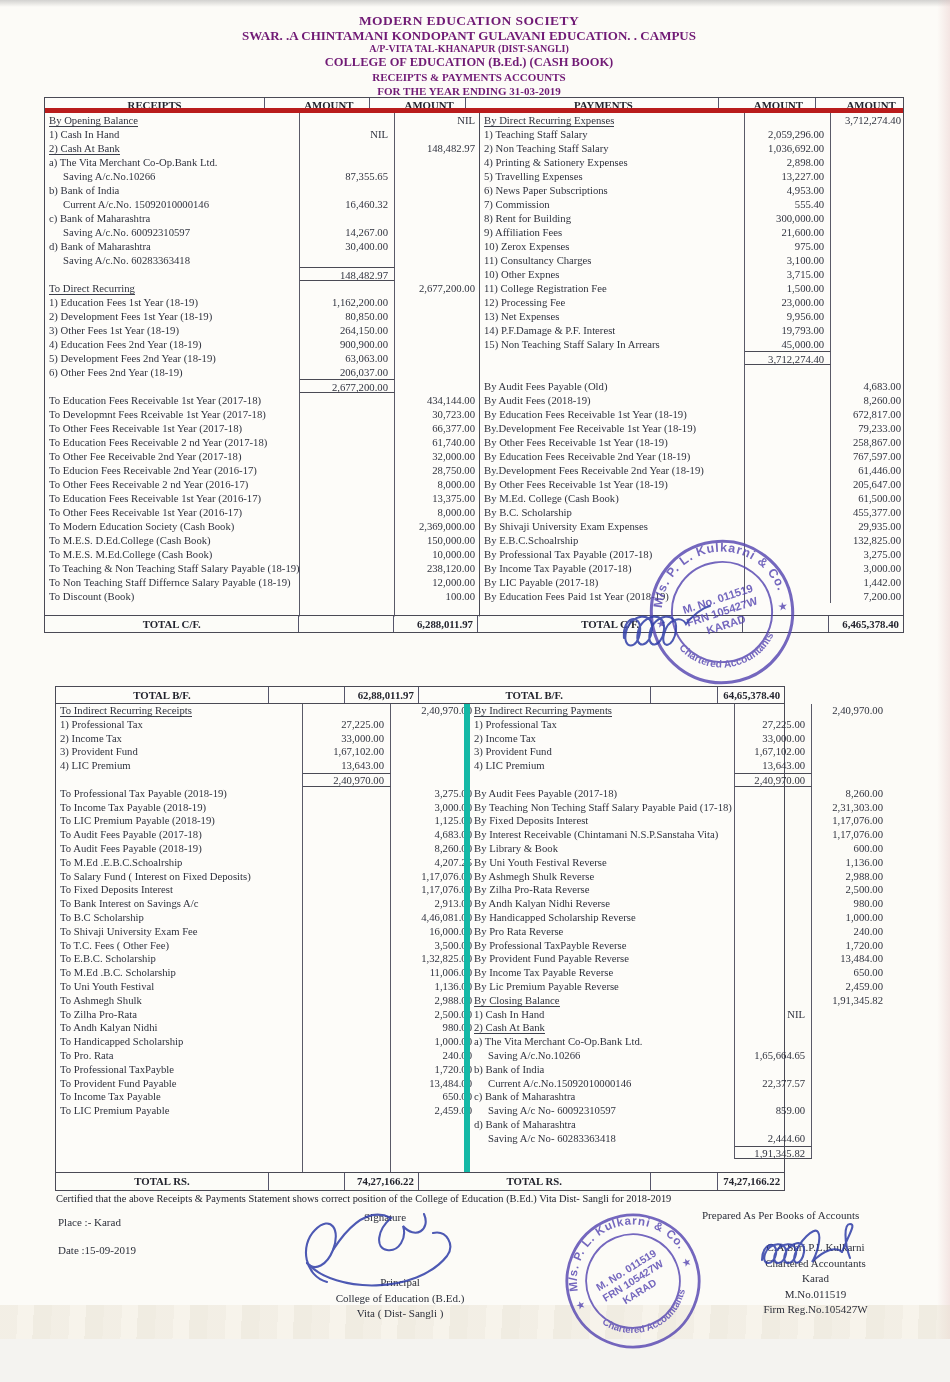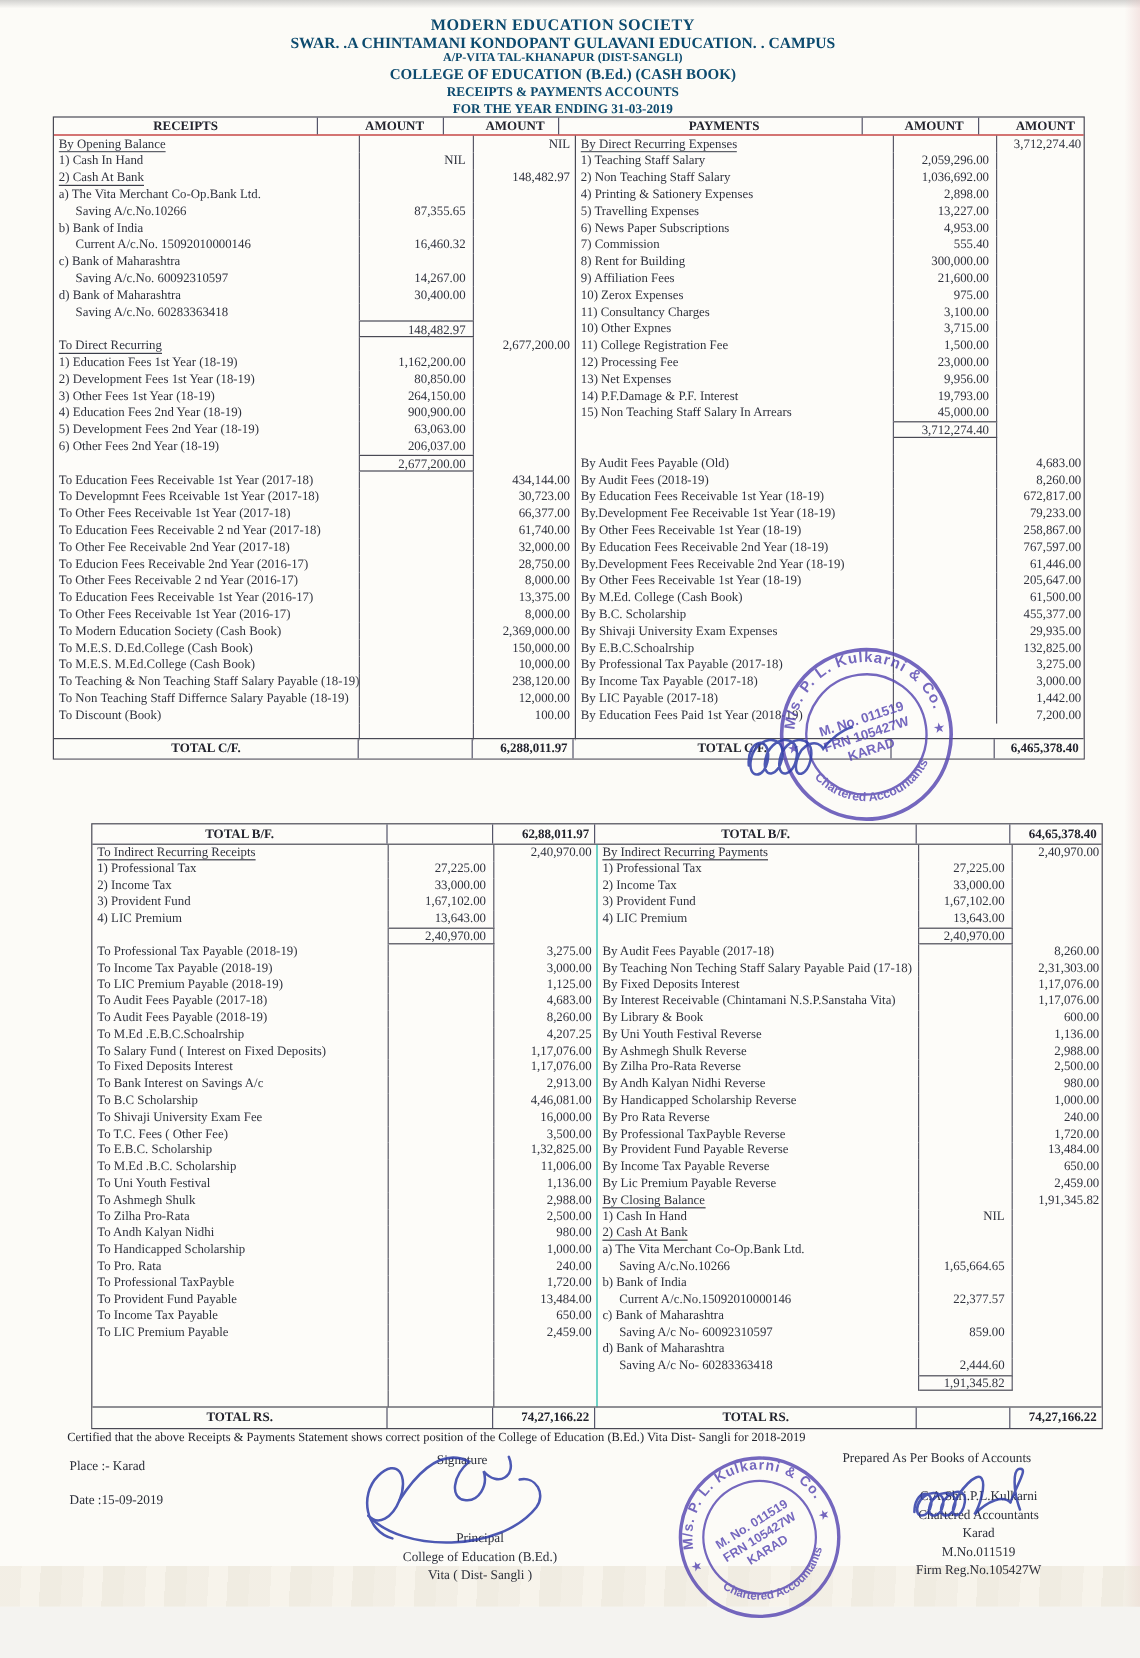--- a/index.html
+++ b/index.html
@@ -9,47 +9,47 @@
   
   .edge-top{position:absolute;top:0;left:0;right:0;height:7px;
             background:linear-gradient(#9f9f9f,rgba(255,255,255,0));opacity:.45;}
   .edge-right{position:absolute;top:0;right:0;width:13px;height:100%;
             background:linear-gradient(90deg,rgba(255,255,255,0),rgba(231,196,196,.4));}
   .edge-band{position:absolute;top:1305px;left:0;right:0;height:34px;opacity:.5;
             background:repeating-linear-gradient(93deg,#e9e2d3 0 18px,#f2ecdf 18px 34px,#e4ddcc 34px 52px);}
   .edge-bottom{position:absolute;top:1339px;bottom:0;left:0;right:0;background:#f4f3f0;}
 
   
-  .header{position:absolute;top:13px;left:0;right:12px;text-align:center;color:#0c4a6e;font-weight:bold;}
+  .header{position:absolute;top:13px;left:0;right:12px;text-align:center;color:#701a75;font-weight:bold;}
   .h0{font-size:13.5px;line-height:16px;letter-spacing:.4px;}
   .h1{font-size:13px;line-height:13px;}
   .h2{font-size:10px;line-height:13px;}
   .h3{font-size:12.5px;line-height:15px;}
   .h4{font-size:11px;line-height:14px;}
   .h5{font-size:11px;line-height:14px;}
 
   
   .table{position:absolute;border:1.3px solid #4a4a55;background:rgba(255,255,255,.25);}
   .t1{left:44px;top:97px;width:860px;height:536px;}
-  .t2{left:55px;top:686px;width:843px;height:505px;margin-left:21px;}
+  .t2{left:55px;top:686px;width:730px;height:505px;}
   .thead,.bf-band,.total-band{display:flex;font-weight:bold;font-size:10.8px;color:#23242e;}
-  .thead{height:15px;line-height:14px;border-bottom:1px solid #b91c1c;gap:23px;}
+  .thead{height:15px;line-height:14px;border-bottom:5px solid #b91c1c;gap:23px;}
   .thead>div{text-align:center;border-right:1px solid #55556a;overflow:hidden;}
   .thead>div:last-child{border-right:none;}
   .t1 .thead>div:nth-child(1){width:255px}.t1 .thead>div:nth-child(2){width:95px}
   .t1 .thead>div:nth-child(3){width:84px}.t1 .thead>div:nth-child(4){width:266px}
   .t1 .thead>div:nth-child(5){width:86px}.t1 .thead>div:nth-child(6){width:74px}
   .tbody{position:relative;}
   .t1 .tbody{height:504px;}
   .t2 .tbody{height:469px;}
   .half{position:absolute;top:0;height:100%;}
   .t1 .hl{left:0;width:434px;--w1:255px;--w2:95px;--w3:84px;--rh:14px;}
   .t1 .hr{left:434px;width:426px;--w1:266px;--w2:86px;--w3:74px;--rh:14px;border-left:1px solid #4a4a55;}
   .t2 .hl{left:0;width:420px;--w1:247px;--w2:88px;--w3:85px;--rh:13.8px;}
-  .t2 .hr{left:420px;width:423px;--w1:269px;--w2:78px;--w3:76px;--rh:13.8px;border-left:1px solid #14b8a6;}
+  .t2 .hr{left:408px;width:423px;--w1:269px;--w2:78px;--w3:76px;--rh:13.8px;border-left:6px solid #14b8a6;}
   .trow{display:flex;height:var(--rh);font-size:10.7px;line-height:var(--rh);white-space:nowrap;color:#30333f;}
   .c-label{width:var(--w1);padding-left:4px;overflow:hidden;border-right:1px solid #5a5a68;}
   .c-label.ind{padding-left:18px;}
   .c-amt{text-align:right;overflow:hidden;}
   .ca{width:var(--w2);padding-right:6px;border-right:1px solid #5a5a68;}
   .cb{width:var(--w3);padding-right:4px;}
   .ca.sub{border-top:1px solid #4a4a55;border-bottom:1px solid #4a4a55;}
   .ul{border-bottom:1px solid #3a3d49;text-align:center;}
   .bf-band{height:17px;line-height:16px;border-bottom:1.2px solid #4a4a55;}
   .total-band{position:absolute;bottom:0;left:0;right:0;height:17px;line-height:16px;border-top:1.2px solid #4a4a55;background:rgba(252,251,247,.6);}

